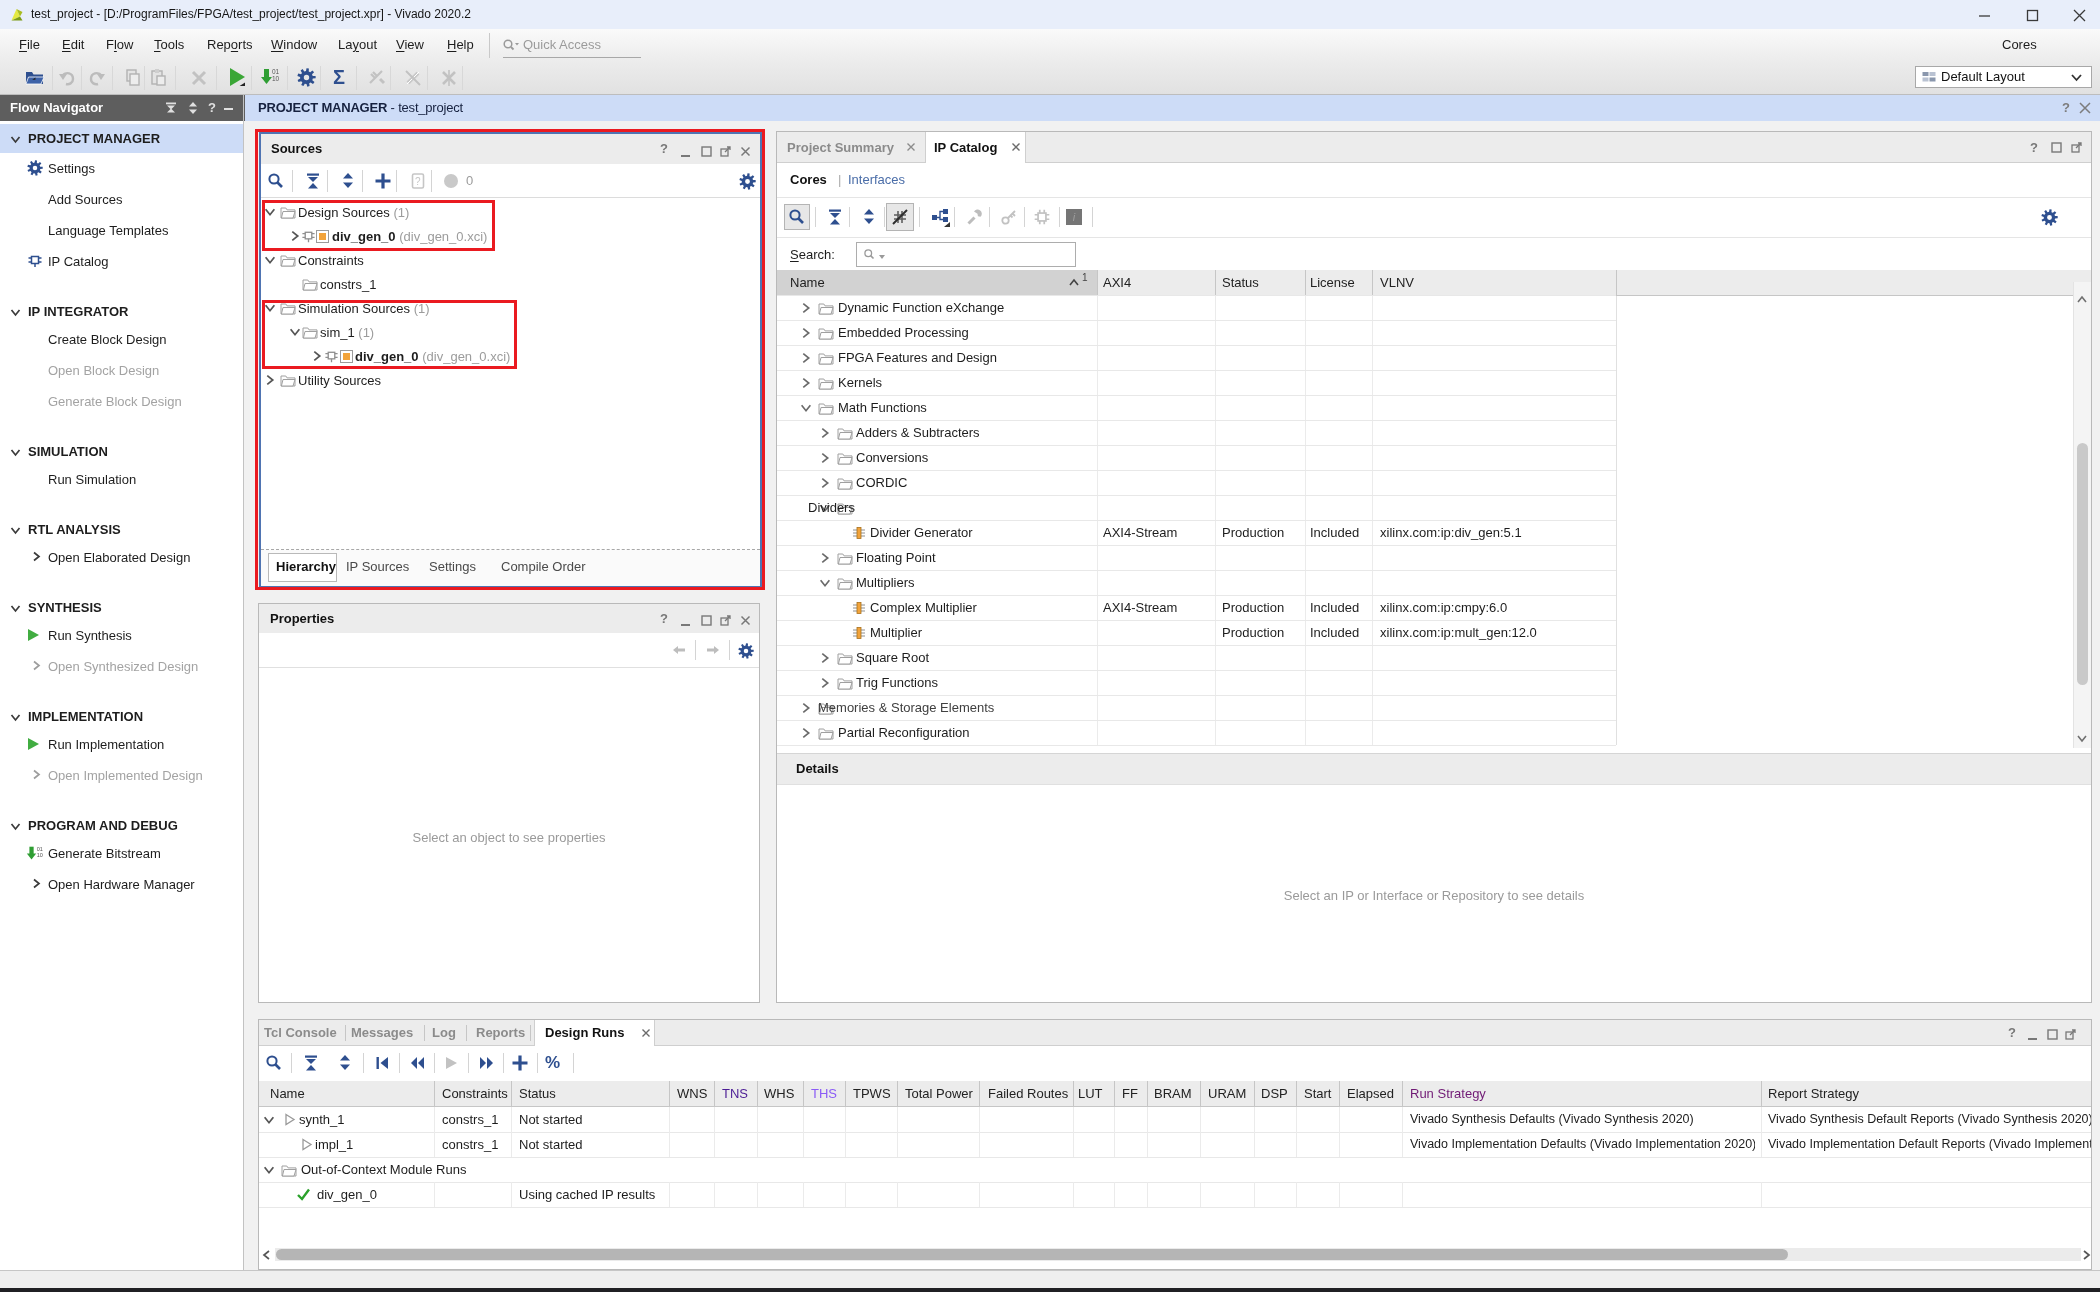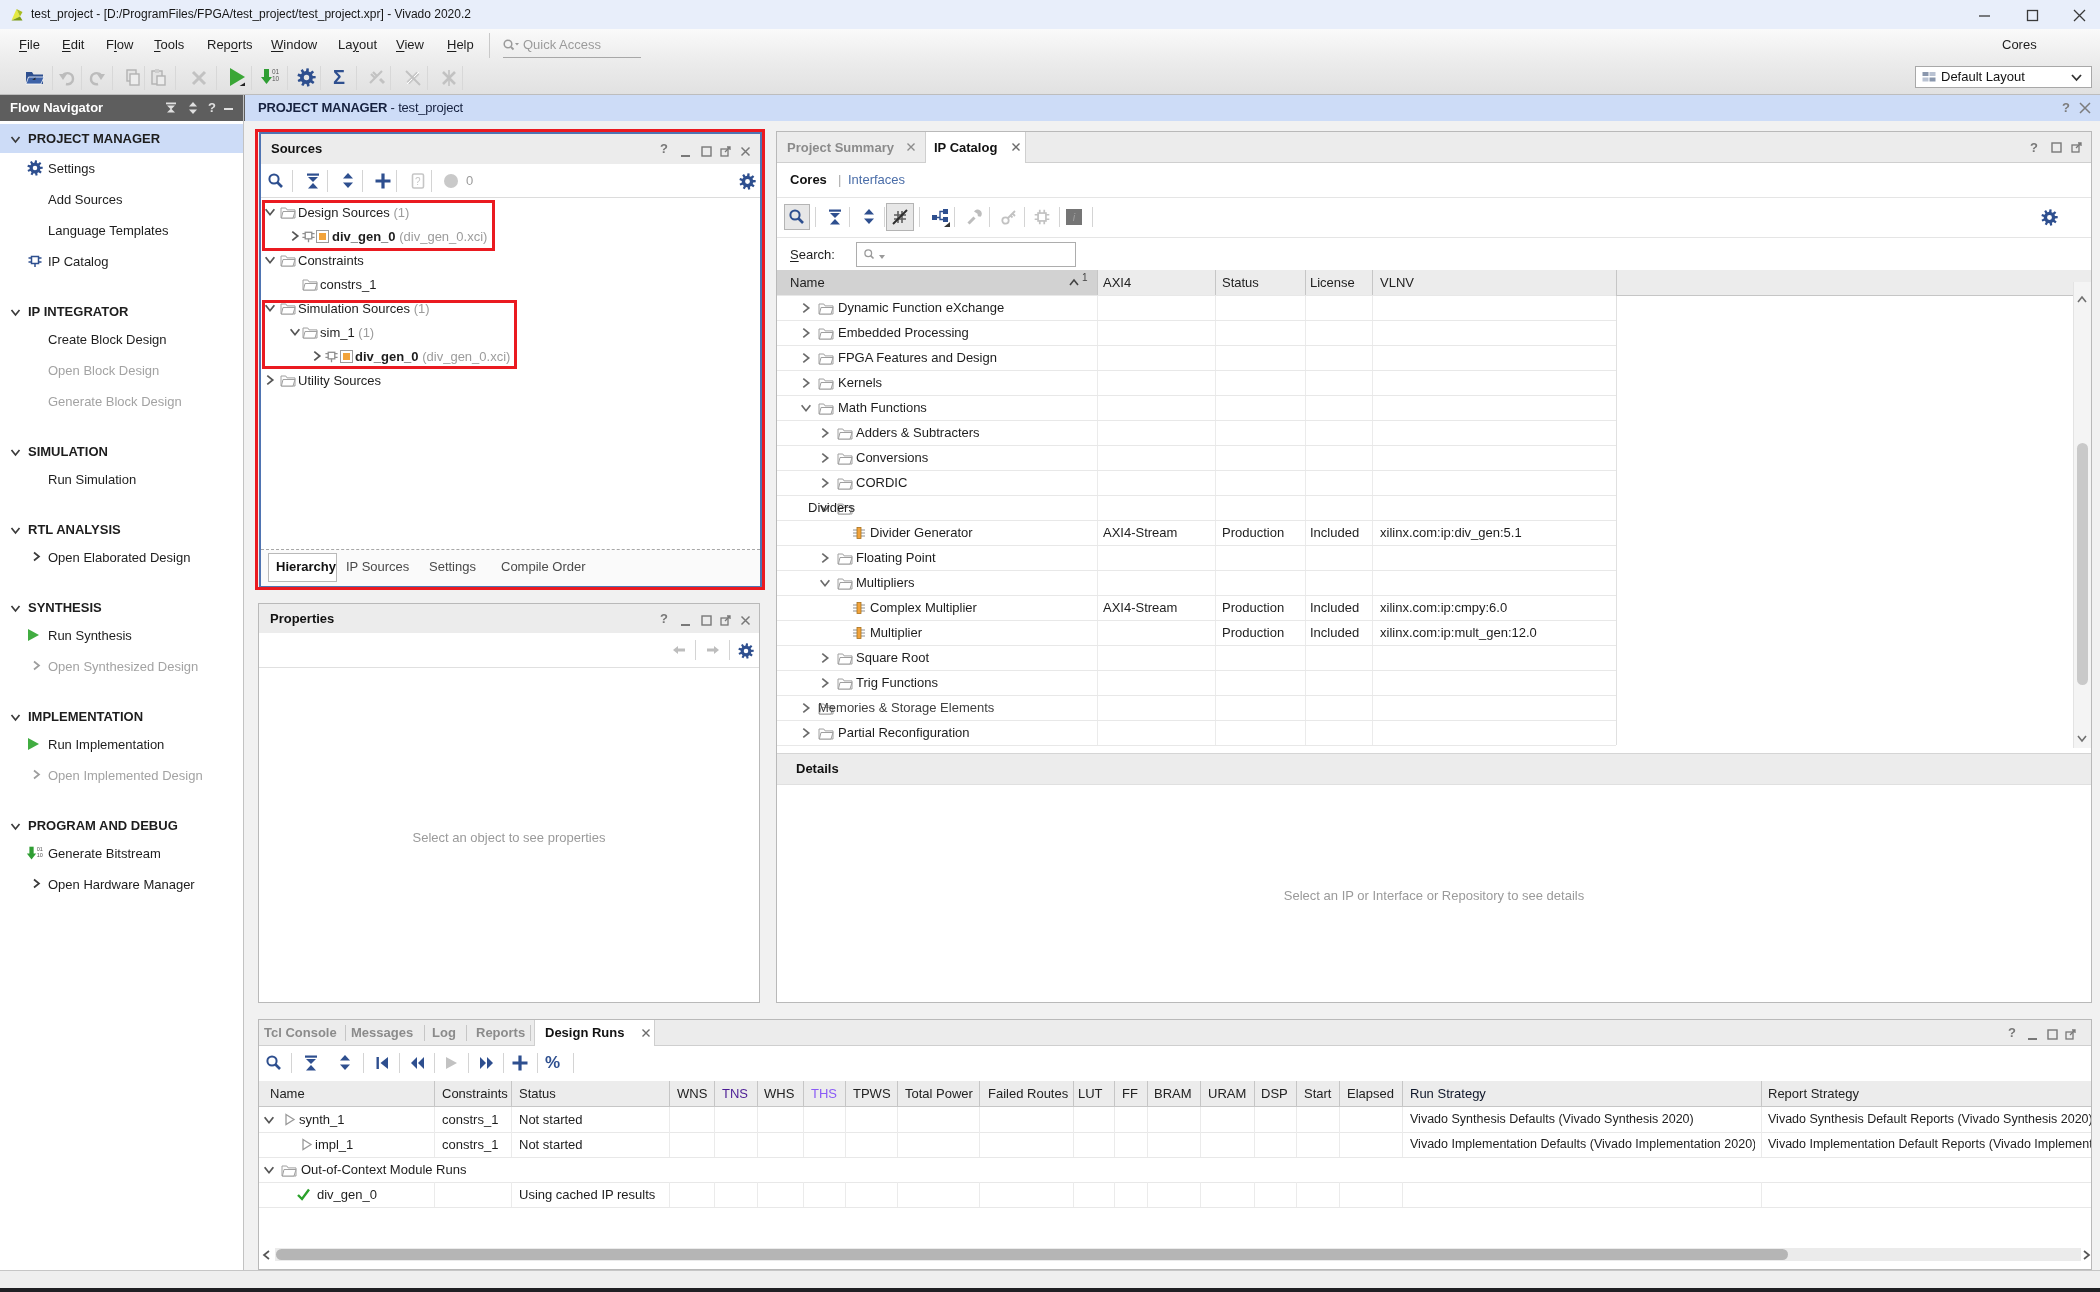--- a/index.html
+++ b/index.html
@@ -775,21 +775,21 @@
 <div class="a nowrap" style="left:853px;top:1081px;height:26px;line-height:26px;color:#222">TPWS</div>
 <div class="a nowrap" style="left:905px;top:1081px;height:26px;line-height:26px;color:#222">Total Power</div>
 <div class="a nowrap" style="left:988px;top:1081px;height:26px;line-height:26px;color:#222">Failed Routes</div>
 <div class="a nowrap" style="left:1078px;top:1081px;height:26px;line-height:26px;color:#222">LUT</div>
 <div class="a nowrap" style="left:1122px;top:1081px;height:38px;line-height:26px;color:#222">FF</div>
 <div class="a nowrap" style="left:1154px;top:1081px;height:26px;line-height:26px;color:#222">BRAM</div>
 <div class="a nowrap" style="left:1208px;top:1081px;height:26px;line-height:26px;color:#222">URAM</div>
 <div class="a nowrap" style="left:1261px;top:1081px;height:26px;line-height:26px;color:#222">DSP</div>
 <div class="a nowrap" style="left:1304px;top:1081px;height:26px;line-height:26px;color:#222">Start</div>
 <div class="a nowrap" style="left:1347px;top:1081px;height:26px;line-height:26px;color:#222">Elapsed</div>
-<div class="a nowrap" style="left:1410px;top:1081px;height:30px;line-height:26px;color:#0f172a">Run Strategy</div>
+<div class="a nowrap" style="left:1410px;top:1081px;height:30px;line-height:26px;color:#701a75">Run Strategy</div>
 <div class="a nowrap" style="left:1768px;top:1081px;height:26px;line-height:26px;color:#222">Report Strategy</div>
 <div class="cl" style="left:434px;top:1081px;height:26px;background:#c6c6c6"></div>
 <div class="cl" style="left:511px;top:1081px;height:26px;background:#c6c6c6"></div>
 <div class="cl" style="left:669px;top:1081px;height:26px;background:#c6c6c6"></div>
 <div class="cl" style="left:714px;top:1081px;height:26px;background:#c6c6c6"></div>
 <div class="cl" style="left:757px;top:1081px;height:26px;background:#c6c6c6"></div>
 <div class="cl" style="left:803px;top:1081px;height:26px;background:#c6c6c6"></div>
 <div class="cl" style="left:845px;top:1081px;height:26px;background:#c6c6c6"></div>
 <div class="cl" style="left:897px;top:1081px;height:26px;background:#c6c6c6"></div>
 <div class="cl" style="left:979px;top:1081px;height:26px;background:#c6c6c6"></div>

